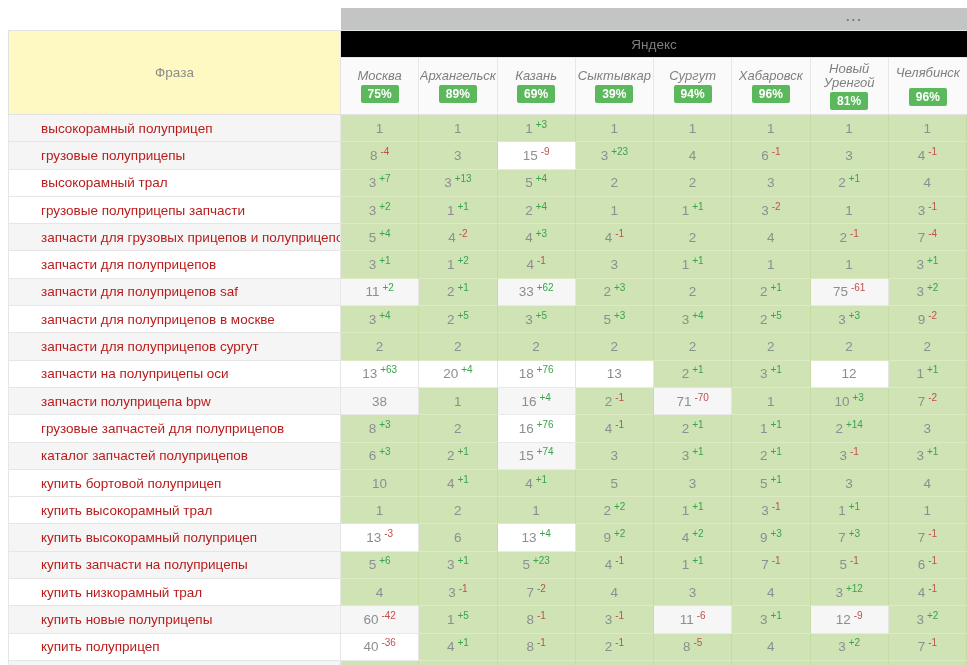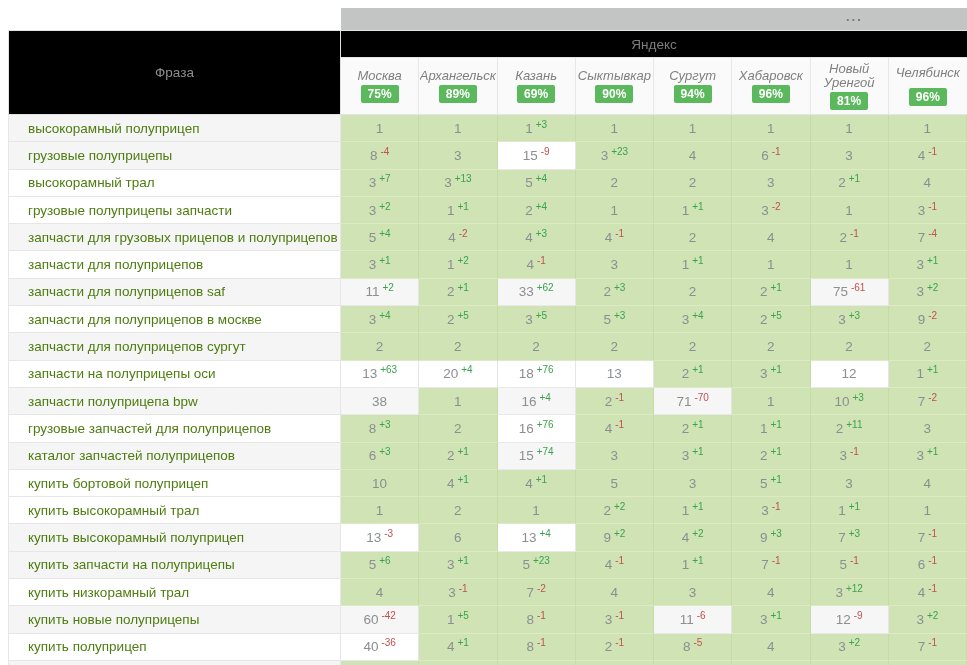--- a/index.html
+++ b/index.html
@@ -14,30 +14,30 @@
     background:var(--bar-gray,#c3c4c4);
   }
   .dots {
     position:absolute; left:505px; top:0; height:22px; line-height:18px;
     color:#76797c; font-size:13px; font-weight:bold; letter-spacing:2px;
     cursor:pointer;
   }
   
   .phrase-header {
     position:absolute; left:8px; top:30px; width:333px; height:85px;
-    background:#000000; border:1px solid #e2e2e2; box-sizing:border-box;
+    background:#fef9c3; border:1px solid #e2e2e2; box-sizing:border-box;
     display:flex; align-items:center; justify-content:center;
     color:#8c8c8c; font-size:13.5px;
   }
   .phrase-body { position:absolute; left:8px; top:115px; width:333px; }
   .phrase-row {
     height:27.3px; box-sizing:border-box;
     border:1px solid #e6e6e6; border-top:none;
-    display:flex; align-items:center; padding-left:19px;
-    font-size:13.5px; color:#4d7c0f; background:#ffffff;
+    display:flex; align-items:center; padding-left:32px;
+    font-size:13.5px; color:#b91c1c; background:#ffffff;
     white-space:nowrap; overflow:hidden; cursor:pointer;
   }
   .phrase-row.odd { background:#f5f5f5; }
   
   .engine-header {
     position:absolute; left:341px; top:30px; width:626px; height:28px;
     background:#000000; border-top:1px solid #e4e4e4; border-bottom:1px solid #e4e4e4;
     box-sizing:border-box; display:flex; align-items:center; justify-content:center;
     color:#7d7d7d; font-size:13.5px;
   }
@@ -101,21 +101,21 @@
       <div class="city-cell">
         <span class="city-name">Архангельск</span>
         <span class="vis-badge">89%</span>
       </div>
       <div class="city-cell">
         <span class="city-name">Казань</span>
         <span class="vis-badge">69%</span>
       </div>
       <div class="city-cell">
         <span class="city-name">Сыктывкар</span>
-        <span class="vis-badge">90%</span>
+        <span class="vis-badge">39%</span>
       </div>
       <div class="city-cell">
         <span class="city-name">Сургут</span>
         <span class="vis-badge">94%</span>
       </div>
       <div class="city-cell">
         <span class="city-name">Хабаровск</span>
         <span class="vis-badge">96%</span>
       </div>
       <div class="city-cell">
@@ -511,21 +511,21 @@
         <div class="data-cell green">
           <span class="pos">2</span>
           <span class="change up">+1</span>
         </div>
         <div class="data-cell green">
           <span class="pos">1</span>
           <span class="change up">+1</span>
         </div>
         <div class="data-cell green">
           <span class="pos">2</span>
-          <span class="change up">+11</span>
+          <span class="change up">+14</span>
         </div>
         <div class="data-cell green">
           <span class="pos">3</span>
         </div>
       </div>
       <div class="data-row odd">
         <div class="data-cell green">
           <span class="pos">6</span>
           <span class="change up">+3</span>
         </div>

